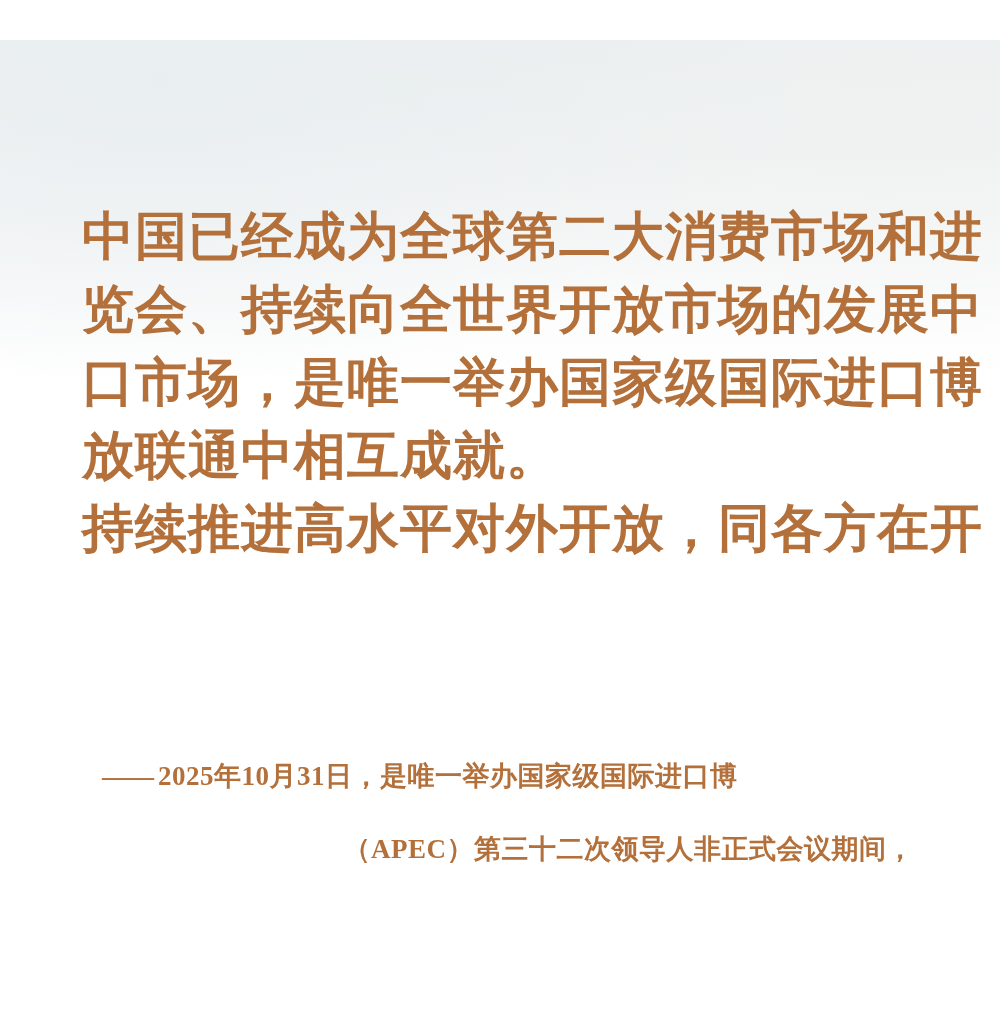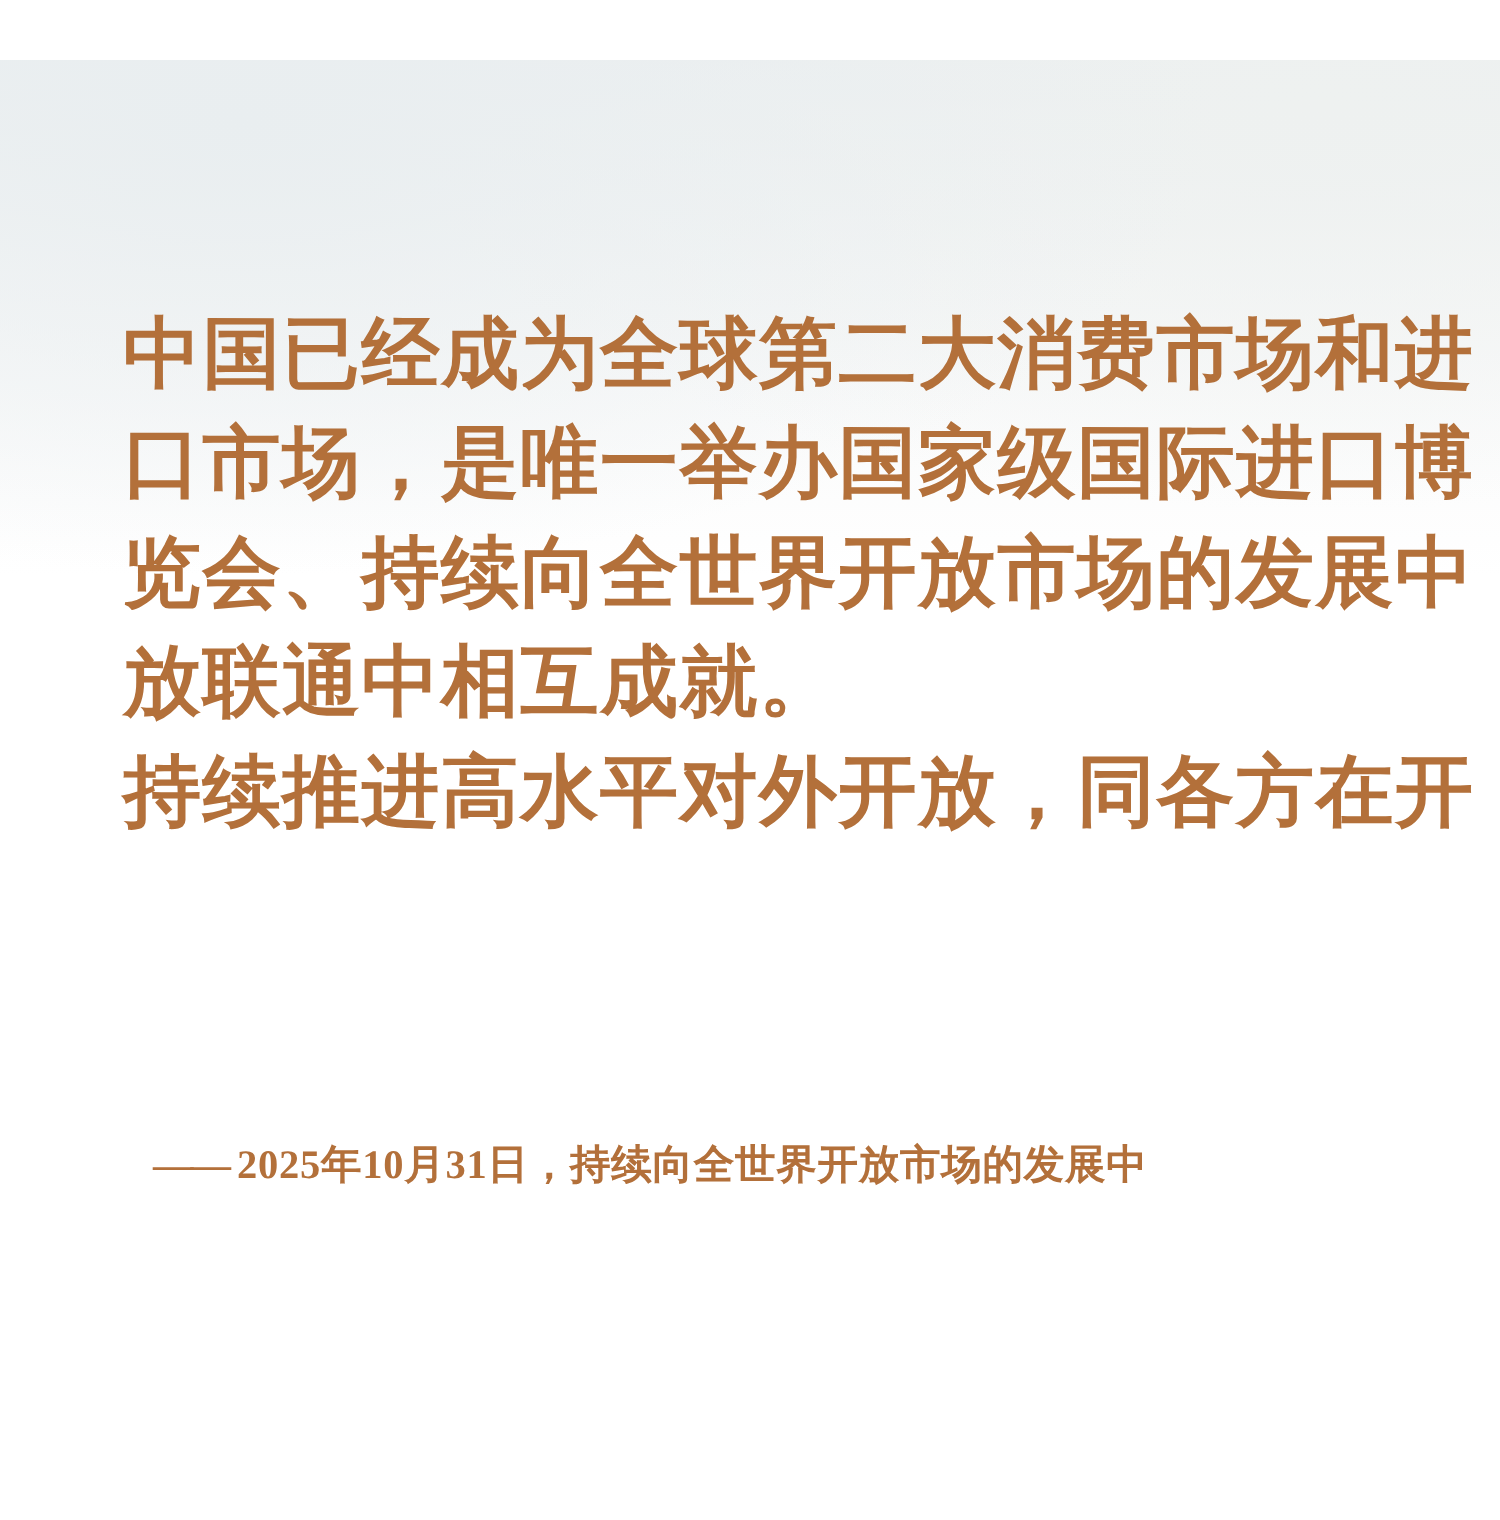--- a/index.html
+++ b/index.html
@@ -76,25 +76,26 @@
     margin-right: 6px;
   }
 </style>
 </head>
 <body>
 
 <div class="poster">
 
   <div class="quote-block">
     <div class="quote-line">中国已经成为全球第二大消费市场和进</div>
+    <div class="quote-line">览会、持续向全世界开放市场的发展中</div>
     <div class="quote-line">口市场，是唯一举办国家级国际进口博</div>
-    <div class="quote-line">览会、持续向全世界开放市场的发展中</div>
     <div class="quote-line">放联通中相互成就。</div>
     <div class="quote-line">持续推进高水平对外开放，同各方在开</div>
   </div>
 
   <div class="attribution">
     <div class="attr-line first">
-      <span class="dash">——</span><span>2025年10月31日，持续向全世界开放市场的发展中</span>
+      <span class="dash">——</span><span>2025年10月31日，是唯一举办国家级国际进口博</span>
     </div>
+    <div class="attr-line second">（APEC）第三十二次领导人非正式会议期间，</div>
   </div>
 
 </div>
 
 </body></html>

